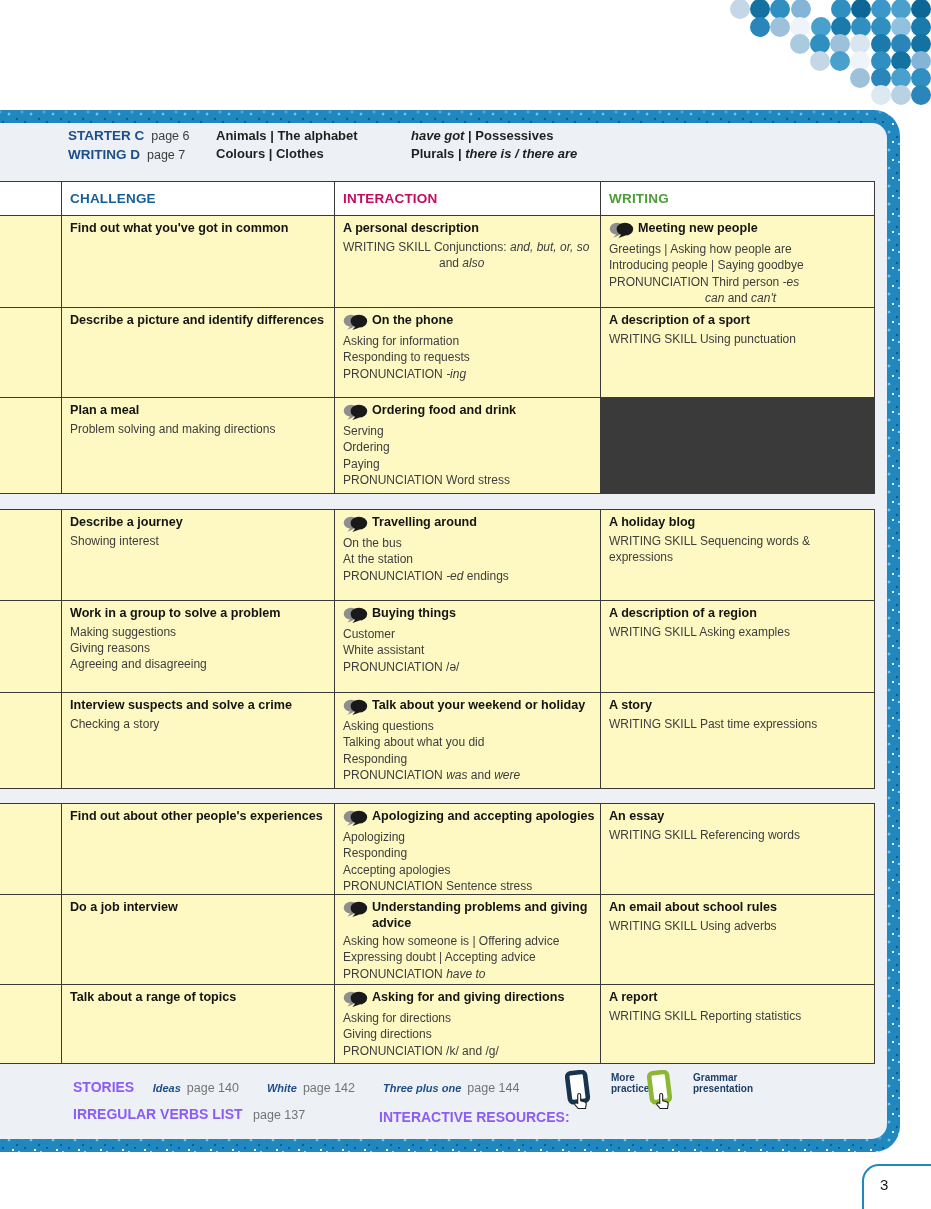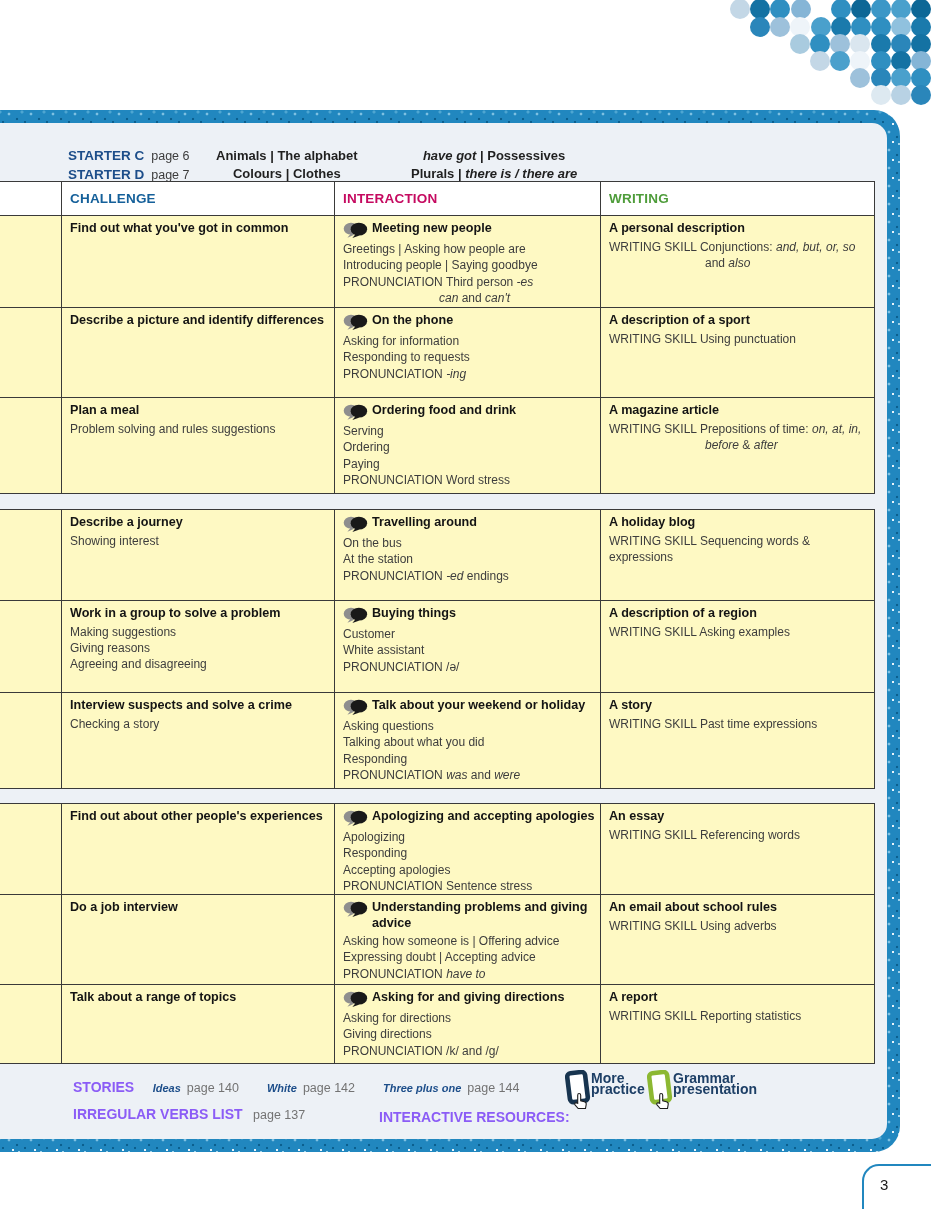--- a/index.html
+++ b/index.html
@@ -22,21 +22,21 @@
       radial-gradient(circle at 16px 2px, #4ea6d2 1.3px, transparent 1.8px),
       radial-gradient(circle at 19px 12px,#0b5f8e 1.0px, transparent 1.5px),
       radial-gradient(circle at 13px 16px,#9ed3ec 0.9px, transparent 1.4px);
     background-size:22px 18px;
   }
   #inner{
     position:absolute;left:13px;top:13px;right:13px;bottom:13px;
     background:#edf1f6;border-radius:0 15px 15px 0;overflow:hidden;
   }
   
-  .sh-col{position:absolute;top:24px;line-height:17.5px;white-space:nowrap;text-align:center;}
+  .sh-col{position:absolute;top:4px;line-height:17.5px;white-space:nowrap;}
   #sh-starters{left:71px;}
   #sh-topics{left:219px;}
   #sh-grammar{left:414px;}
   .sh-line{font-size:13px;font-weight:bold;color:#1f1f1f;}
   .sh-starter-label{font-size:13.5px;font-weight:bold;color:#1d4e8a;margin-right:7px;}
   .sh-page{font-size:12.5px;font-weight:normal;color:#3c3c3c;}
   
   .block{
     position:absolute;left:-2px;width:880px;
     display:grid;grid-template-columns:65px 273px 266px 1fr;
@@ -66,21 +66,21 @@
   #block3{grid-template-rows:90px 90px auto;}
   
   .f-line{position:absolute;left:76px;white-space:nowrap;}
   #f-line1{top:955px;}
   #f-line2{top:982px;}
   .f-label{font-size:14px;font-weight:bold;color:#8b5cf6;}
   .f-story{font-size:11px;font-weight:bold;font-style:italic;color:#1d4e8a;}
   .f-page{font-size:12.5px;color:#737373;}
   #f-interactive{position:absolute;left:306px;top:4px;}
   .res-group{position:absolute;top:947px;display:flex;align-items:flex-start;}
-  .res-text{font-size:14px;font-weight:bold;color:#1d3f66;line-height:10.5px;margin:3px 0 0 0;}
+  .res-text{font-size:10px;font-weight:bold;color:#1d3f66;line-height:10.5px;margin:3px 0 0 20px;}
   .tablet-wrap{position:relative;width:26px;height:40px;}
   
   #page-tab{
     position:absolute;left:862px;top:1164px;width:69px;height:45px;background:#fff;
     border:2.5px solid #2187bf;border-right:none;border-bottom:none;
     border-radius:17px 0 0 0;box-sizing:border-box;
   }
   #page-num{margin:10px 0 0 16px;font-size:15px;color:#1b1b1b;}
 </style>
 </head>
@@ -125,21 +125,21 @@
     <circle cx="181" cy="95" r="10" fill="#dde9f1"></circle>
     <circle cx="201" cy="95" r="10" fill="#b8d2e4"></circle>
     <circle cx="221" cy="95" r="10" fill="#2a86ba"></circle>
   </svg>
 
 <div id="panel">
   <div id="inner">
 
     <div class="sh-col" id="sh-starters">
         <div class="sh-line"><span class="sh-starter-label">STARTER C</span><span class="sh-page">page 6</span></div>
-        <div class="sh-line"><span class="sh-starter-label">STARTER D</span><span class="sh-page">page 7</span></div>
+        <div class="sh-line"><span class="sh-starter-label">WRITING D</span><span class="sh-page">page 7</span></div>
       </div>
     <div class="sh-col" id="sh-topics">
         <div class="sh-line">Animals | The alphabet</div>
         <div class="sh-line">Colours | Clothes</div>
       </div>
     <div class="sh-col" id="sh-grammar">
         <div class="sh-line"><i>have got</i> | Possessives</div>
         <div class="sh-line">Plurals | <i>there is / there are</i></div>
       </div>
 
@@ -152,39 +152,39 @@
           <span style="color: rgb(197, 10, 96);">INTERACTION</span>
         </div>
         <div class="cell thead-cell no-bt">
           <span style="color: rgb(78, 156, 58);">WRITING</span>
         </div>
         <div class="cell  no-bl"></div>
         <div class="cell ">
           <div class="cell-title">Find out what you've got in common</div>
         </div>
         <div class="cell ">
+          <div class="cell-title">A personal description</div>
+          <div class="cell-line">WRITING SKILL  Conjunctions: <i>and, but, or, so</i></div>
+          <div class="cell-line indent">and <i>also</i></div>
+        </div>
+        <div class="cell ">
           <div class="cell-title i-title">
             <svg class="bubble" viewBox="0 0 27 19" width="25" height="17">
               <ellipse cx="8.5" cy="7.5" rx="8.2" ry="6.6" fill="#8e8e8e"></ellipse>
               <path d="M8 13 L4.5 17.5 L12.5 14 Z" fill="#8e8e8e"></path>
               <ellipse cx="17.3" cy="8" rx="9.2" ry="7.2" fill="#191919"></ellipse>
               <path d="M13.5 13.8 L10 18 L18 15 Z" fill="#191919"></path>
             </svg>
             <span>Meeting new people</span>
           </div>
           <div class="cell-line">Greetings | Asking how people are</div>
           <div class="cell-line">Introducing people | Saying goodbye</div>
           <div class="cell-line">PRONUNCIATION  Third person <i>-es</i></div>
           <div class="cell-line indent"><i>can</i> and <i>can't</i></div>
         </div>
-        <div class="cell ">
-          <div class="cell-title">A personal description</div>
-          <div class="cell-line">WRITING SKILL  Conjunctions: <i>and, but, or, so</i></div>
-          <div class="cell-line indent">and <i>also</i></div>
-        </div>
         <div class="cell  no-bl"></div>
         <div class="cell ">
           <div class="cell-title">Describe a picture and identify differences</div>
         </div>
         <div class="cell ">
           <div class="cell-title i-title">
             <svg class="bubble" viewBox="0 0 27 19" width="25" height="17">
               <ellipse cx="8.5" cy="7.5" rx="8.2" ry="6.6" fill="#8e8e8e"></ellipse>
               <path d="M8 13 L4.5 17.5 L12.5 14 Z" fill="#8e8e8e"></path>
               <ellipse cx="17.3" cy="8" rx="9.2" ry="7.2" fill="#191919"></ellipse>
@@ -196,41 +196,36 @@
           <div class="cell-line">Responding to requests</div>
           <div class="cell-line">PRONUNCIATION  <i>-ing</i></div>
         </div>
         <div class="cell ">
           <div class="cell-title">A description of a sport</div>
           <div class="cell-line">WRITING SKILL  Using punctuation</div>
         </div>
         <div class="cell  no-bl"></div>
         <div class="cell ">
           <div class="cell-title">Plan a meal</div>
-          <div class="cell-line">Problem solving and rules suggestions</div>
+          <div class="cell-line">Problem solving and making directions</div>
         </div>
         <div class="cell ">
           <div class="cell-title i-title">
             <svg class="bubble" viewBox="0 0 27 19" width="25" height="17">
               <ellipse cx="8.5" cy="7.5" rx="8.2" ry="6.6" fill="#8e8e8e"></ellipse>
               <path d="M8 13 L4.5 17.5 L12.5 14 Z" fill="#8e8e8e"></path>
               <ellipse cx="17.3" cy="8" rx="9.2" ry="7.2" fill="#191919"></ellipse>
               <path d="M13.5 13.8 L10 18 L18 15 Z" fill="#191919"></path>
             </svg>
             <span>Ordering food and drink</span>
           </div>
           <div class="cell-line">Serving</div>
           <div class="cell-line">Ordering</div>
           <div class="cell-line">Paying</div>
           <div class="cell-line">PRONUNCIATION  Word stress</div>
-        </div>
-        <div class="cell ">
-          <div class="cell-title">A magazine article</div>
-          <div class="cell-line">WRITING SKILL  Prepositions of time: <i>on, at, in,</i></div>
-          <div class="cell-line indent"><i>before</i> &amp; <i>after</i></div>
         </div>
       </div>
     <div class="block" id="block2">
         <div class="cell  no-bl no-bt"></div>
         <div class="cell  no-bt">
           <div class="cell-title">Describe a journey</div>
           <div class="cell-line">Showing interest</div>
         </div>
         <div class="cell  no-bt">
           <div class="cell-title i-title">

